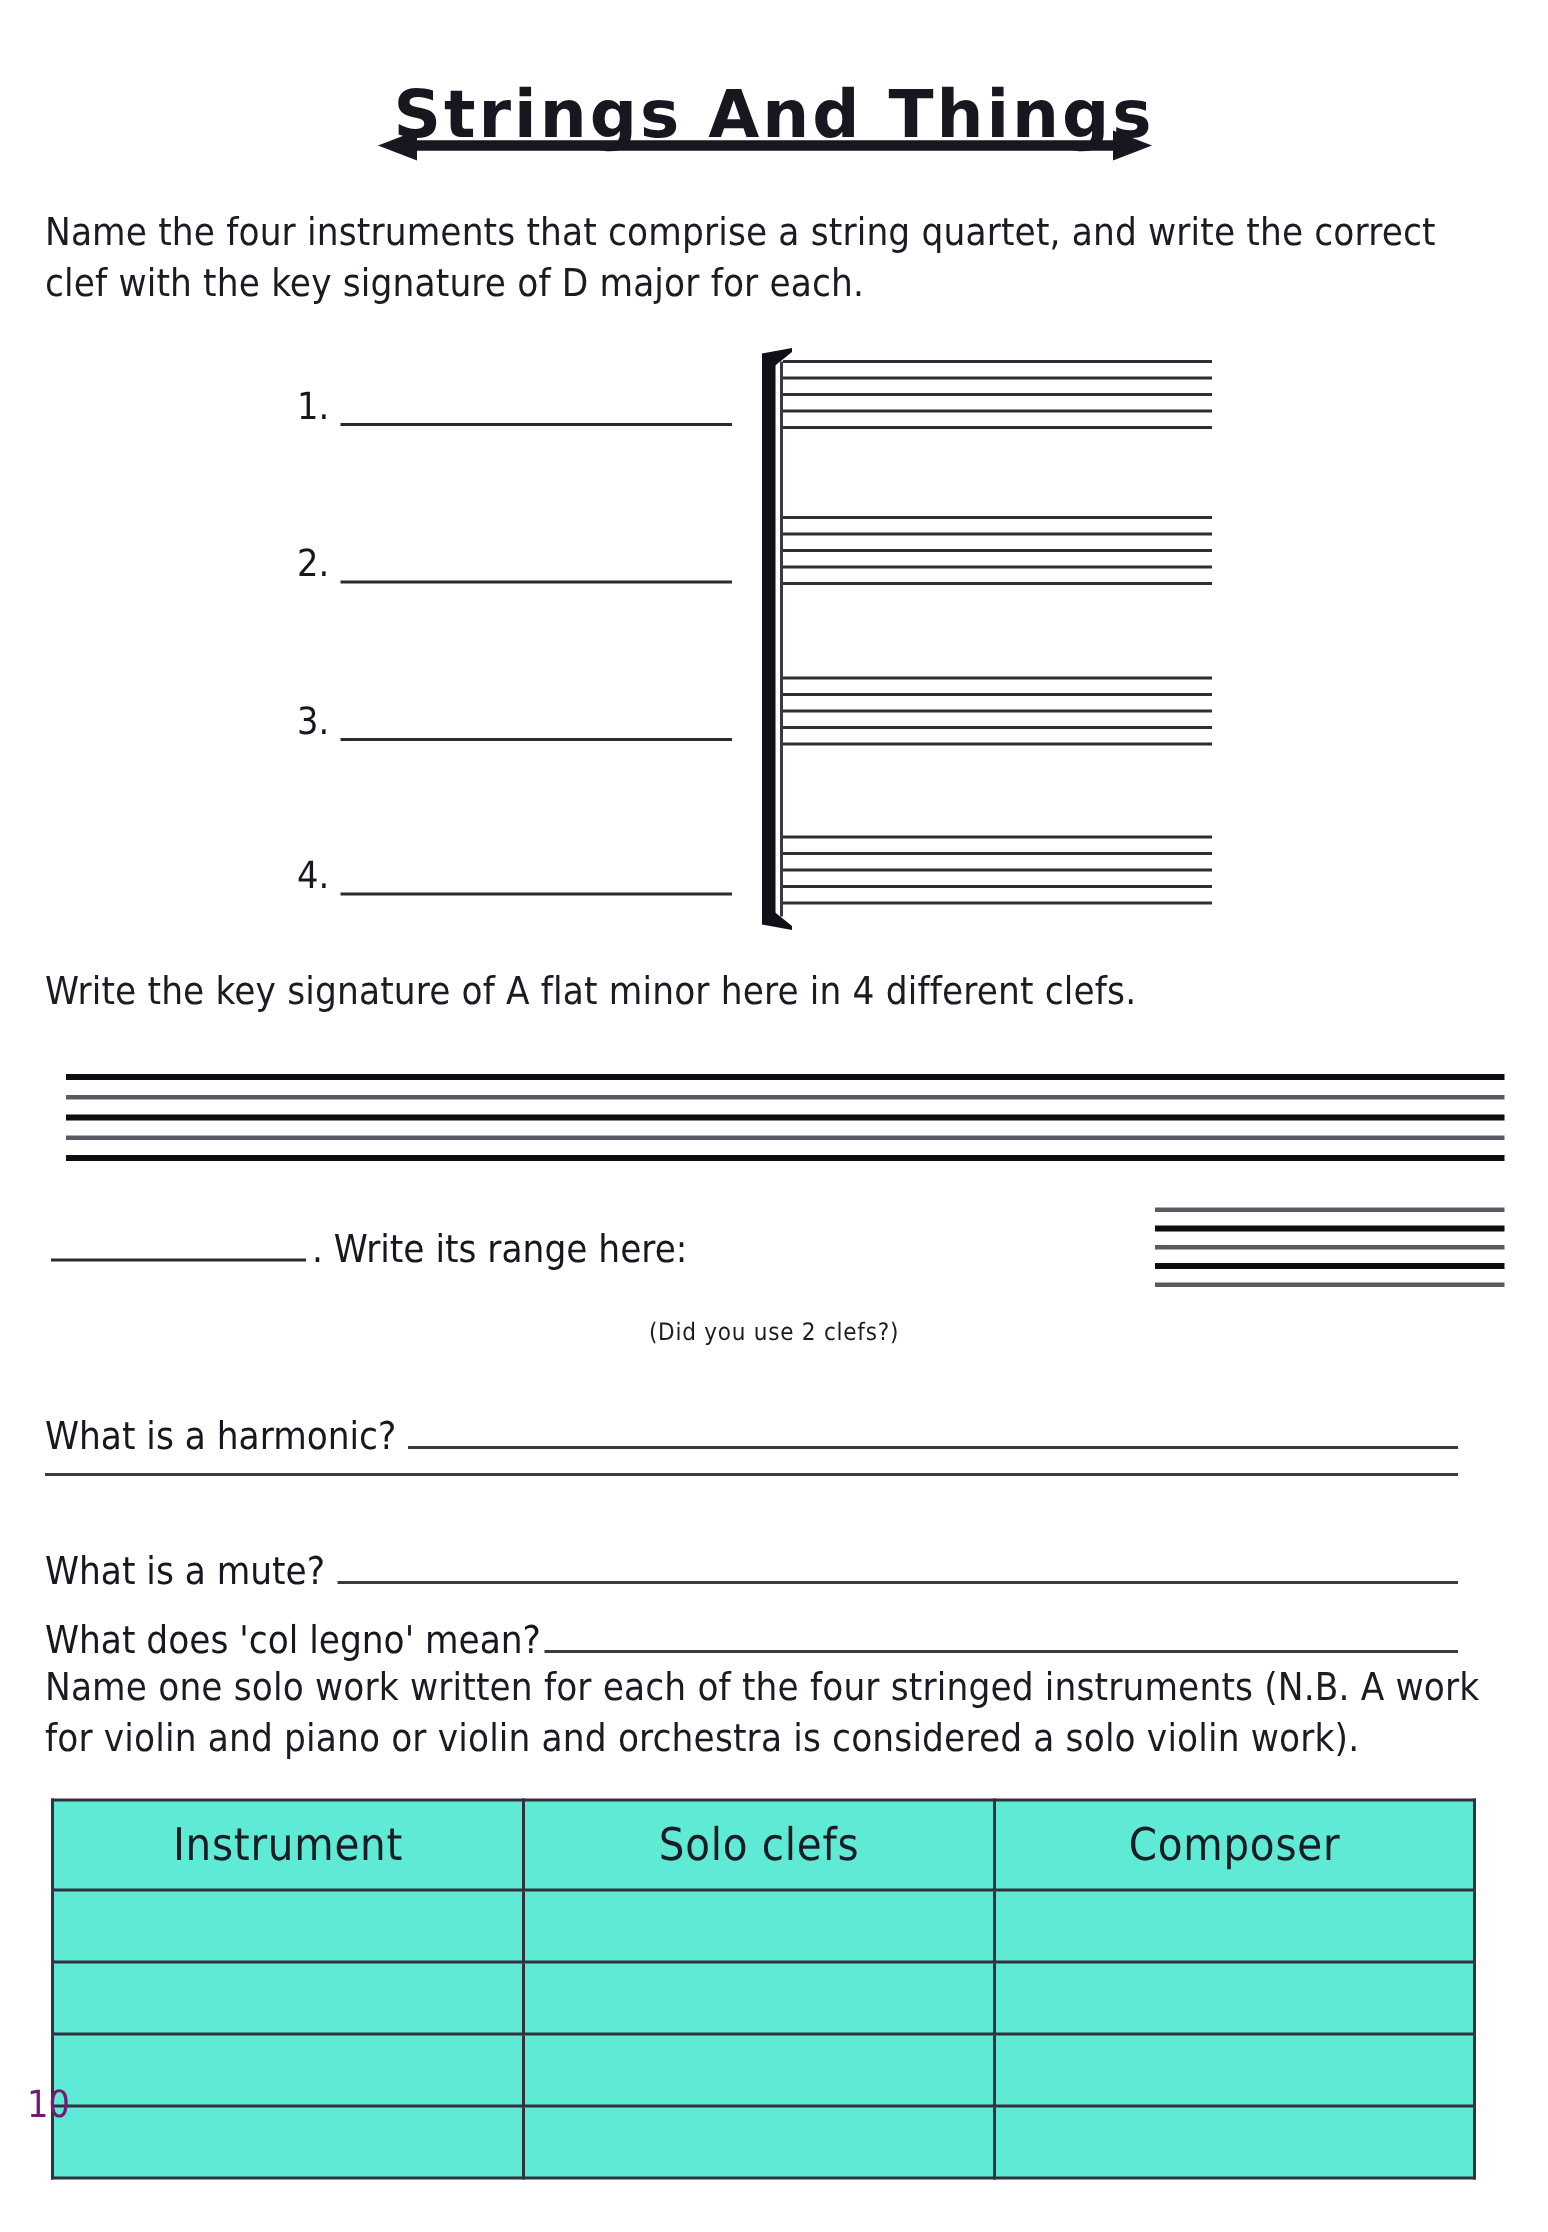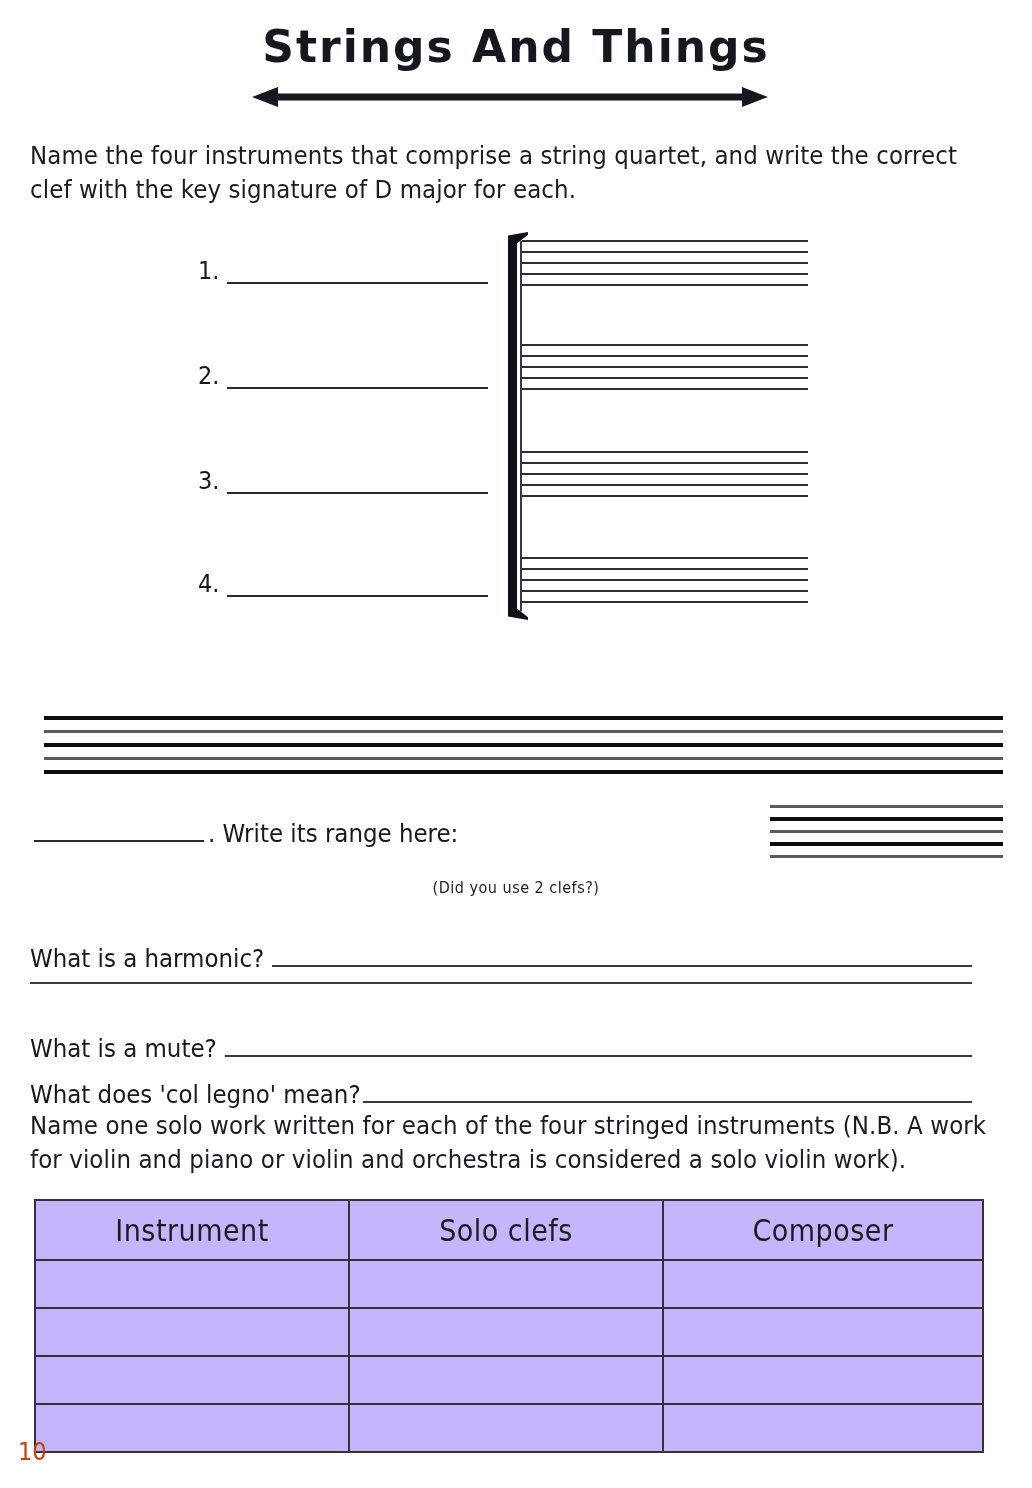--- a/index.html
+++ b/index.html
@@ -30,20 +30,21 @@
     text-align: center;
   }
   .title-text {
     font-family: "DejaVu Sans", "Liberation Sans", sans-serif;
     font-size: 44px;
     font-weight: bold;
     letter-spacing: 2px;
     color: #17171f;
     line-height: 1.05;
     display: inline-block;
+    margin-top: 30px;
   }
   .title-arrow {
     position: absolute;
     left: 252px;
     top: 86px;
     width: 516px;
     height: 22px;
   }
 
   
@@ -238,40 +239,40 @@
     left: 34px;
     top: 1199px;
     width: 948px;
     border-collapse: collapse;
     table-layout: fixed;
   }
   .works-table td, .works-table th {
     border: 2px solid #32323c;
     padding: 0;
     height: 46px;
-    background: #c4b5fd;
+    background: #5eead4;
   }
   .works-table th {
     height: 58px;
     font-weight: normal;
     font-size: 30px;
     color: #1b1b24;
     letter-spacing: 0.5px;
   }
   .works-table col.c1 { width: 314px; }
   .works-table col.c2 { width: 314px; }
   .works-table col.c3 { width: 320px; }
 
   
   .page-number {
     position: absolute;
     left: 18px;
-    top: 1437px;
+    top: 1388px;
     font-size: 25px;
-    color: #c2410c;
+    color: #701a75;
   }
 </style>
 </head>
 <body>
 
 <div class="page">
 
   <div class="title-block">
     <div class="title-text">Strings And Things</div>
   </div>
@@ -346,20 +347,21 @@
       <div class="sline"></div>
         <div class="sgap"></div>
       <div class="sline"></div>
         <div class="sgap"></div>
       <div class="sline"></div>
         <div class="sgap"></div>
       <div class="sline"></div>
     </div>
   </div>
 
+  <div class="para p2">Write the key signature of A flat minor here in 4 different clefs.</div>
 
   <div class="wide-stave">
     <div class="wline-thick"></div>
       <div class="wgap"></div>
     <div class="wline-thin"></div>
       <div class="wgap"></div>
     <div class="wline-thick"></div>
       <div class="wgap"></div>
     <div class="wline-thin"></div>
       <div class="wgap"></div>

